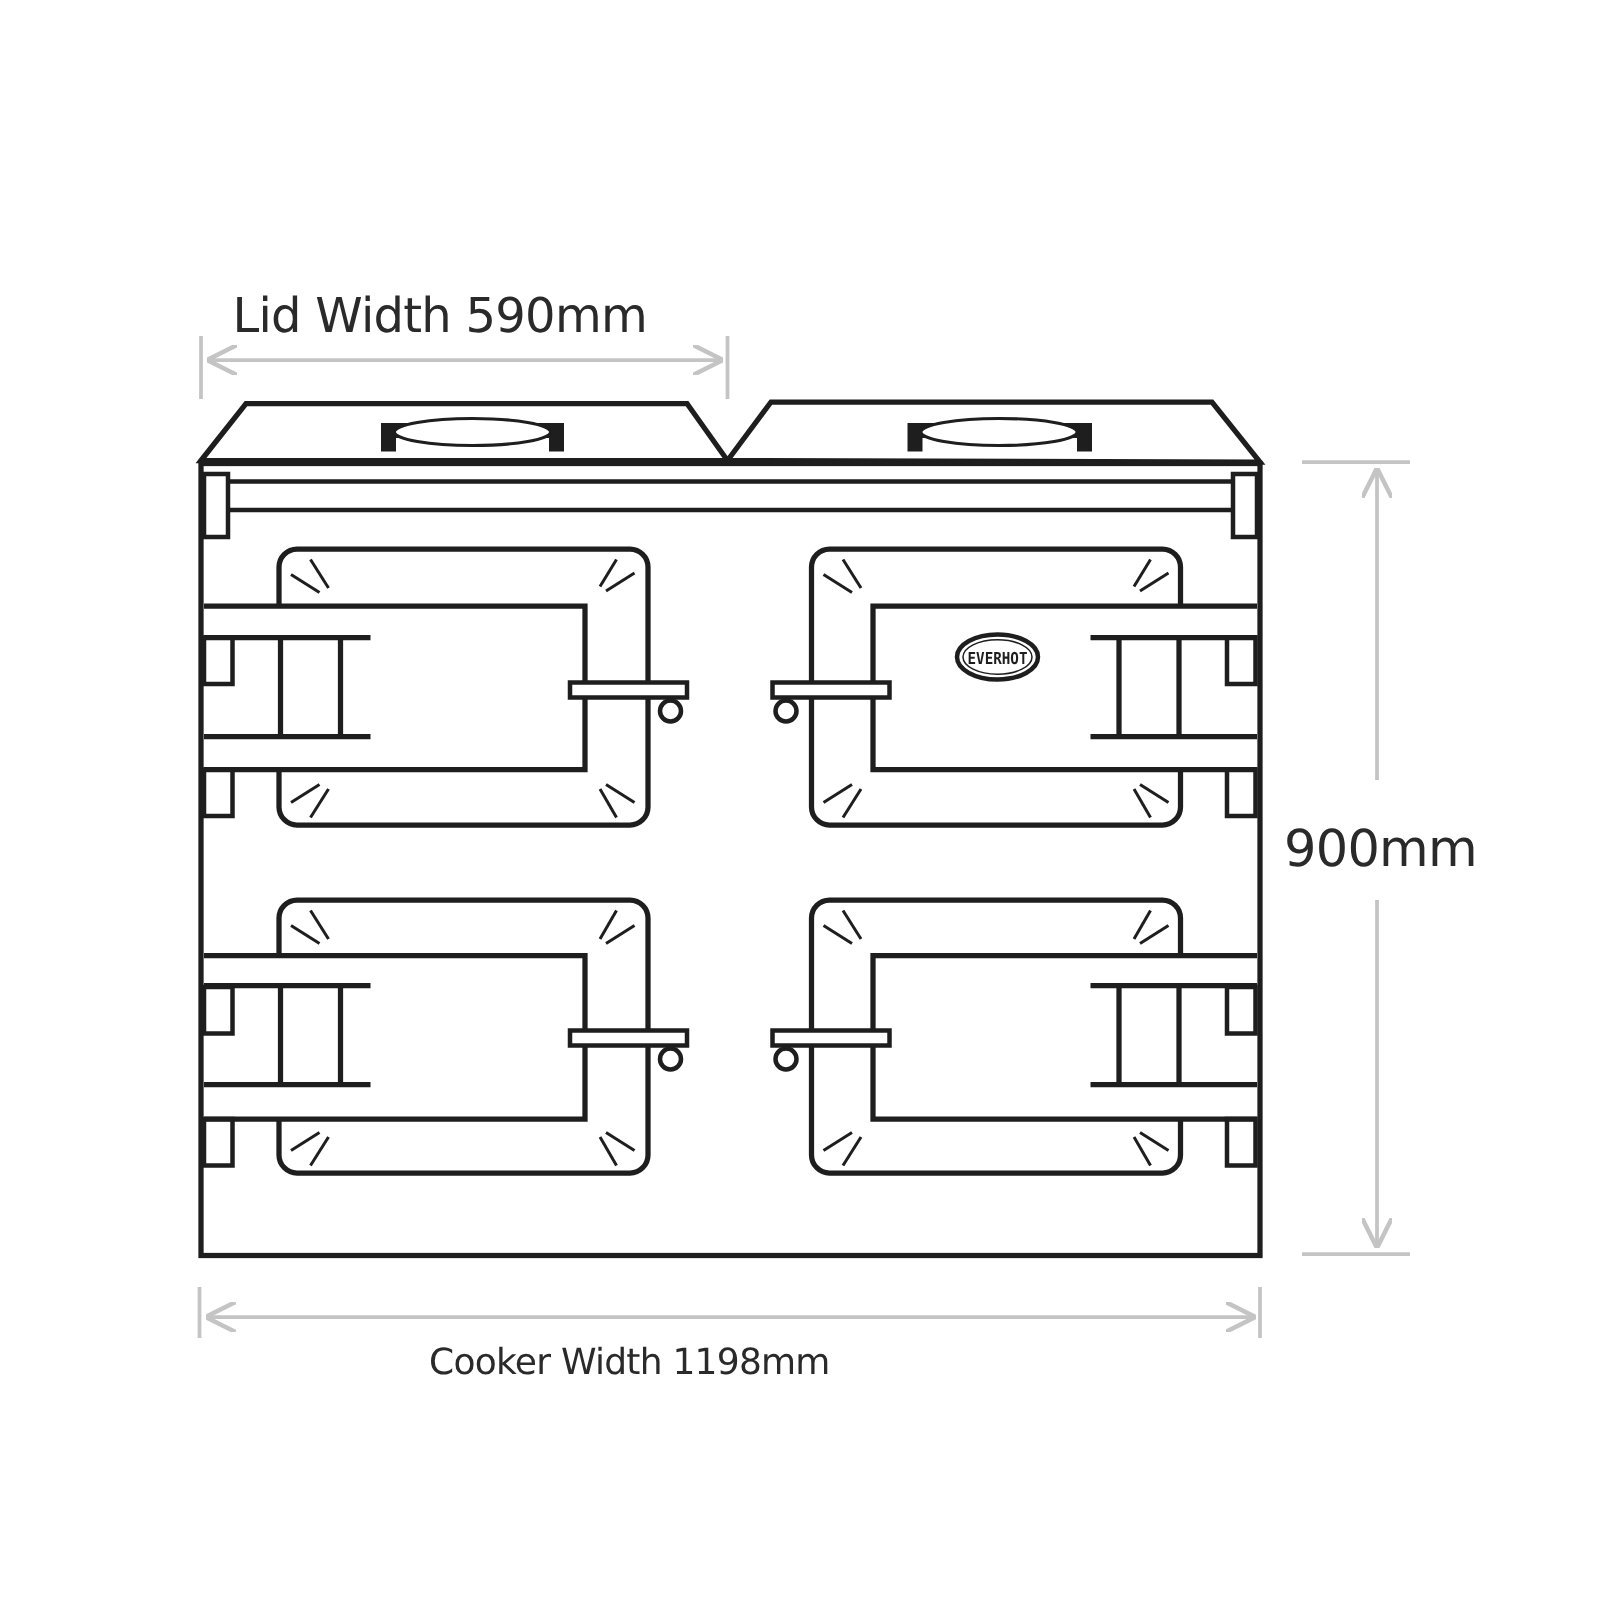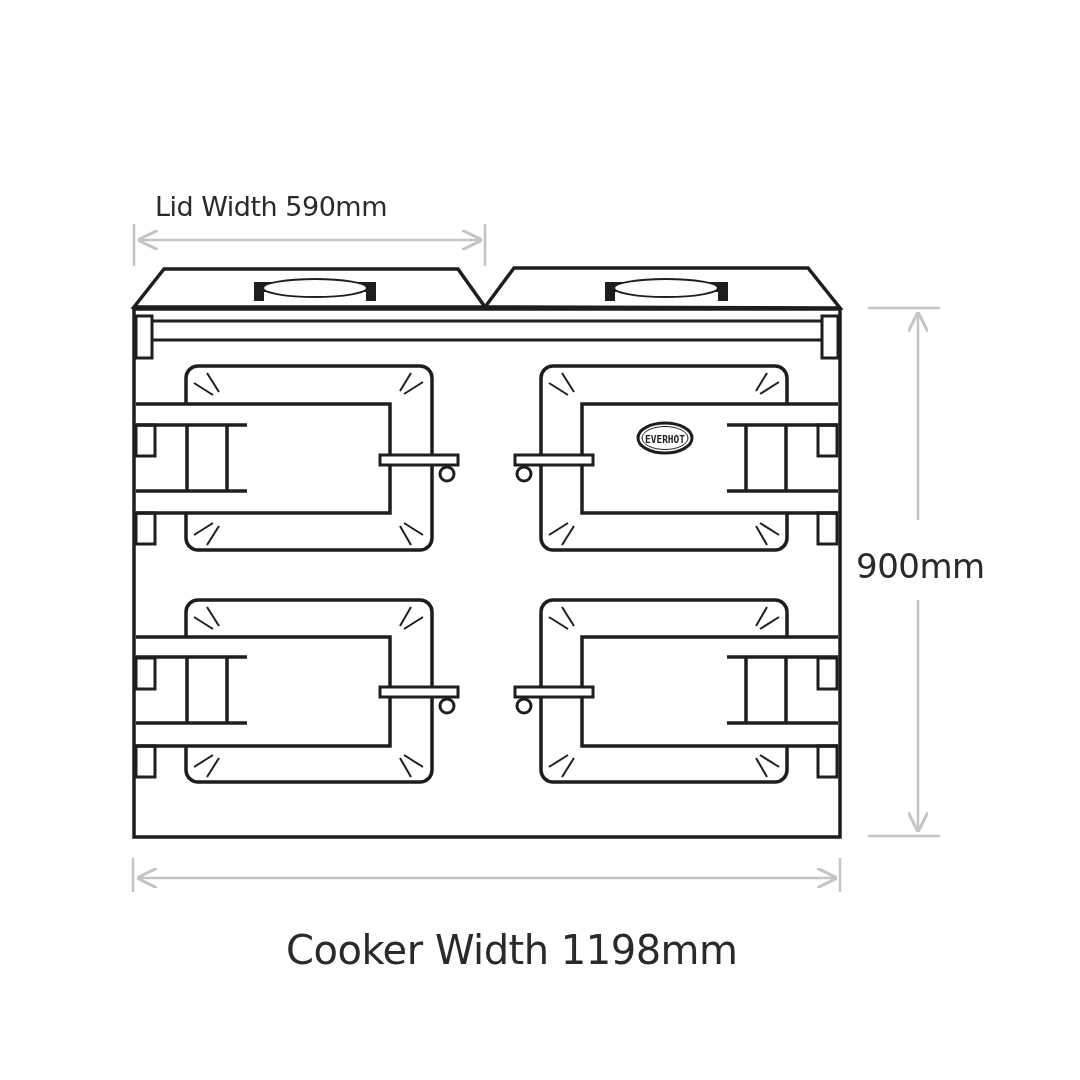--- a/index.html
+++ b/index.html
@@ -1,21 +1,21 @@
 <!DOCTYPE html>
 <html><head>
 <meta charset="utf-8">
 <style>
   html, body { margin:0; padding:0; background:#ffffff; }
   body { width:1080px; height:1080px; position:relative; overflow:hidden; font-family:"DejaVu Sans", sans-serif; }
   .stage { position:absolute; left:0; top:0; width:1080px; height:1080px; }
   .label { position:absolute; color:#2a2a2a; font-family:"DejaVu Sans", sans-serif; white-space:nowrap; letter-spacing:-0.5px; }
-  #lid-label { left:155px; top:191px; font-size:27px; }
+  #lid-label { left:155px; top:191px; font-size:32px; }
   #height-label { left:856px; top:546px; font-size:34px; }
-  #width-label { left:286px; top:894px; font-size:40px;margin-top:33px; }
+  #width-label { left:286px; top:894px; font-size:24px; }
   svg { position:absolute; left:0; top:0; }
 </style>
 </head>
 <body>
 
 <div class="stage">
 
 <svg width="1080" height="1080" viewBox="0 0 1080 1080">
   <defs>
     <marker id="arr" viewBox="0 0 10 10" refX="9" refY="5" markerWidth="8" markerHeight="8" orient="auto-start-reverse">

